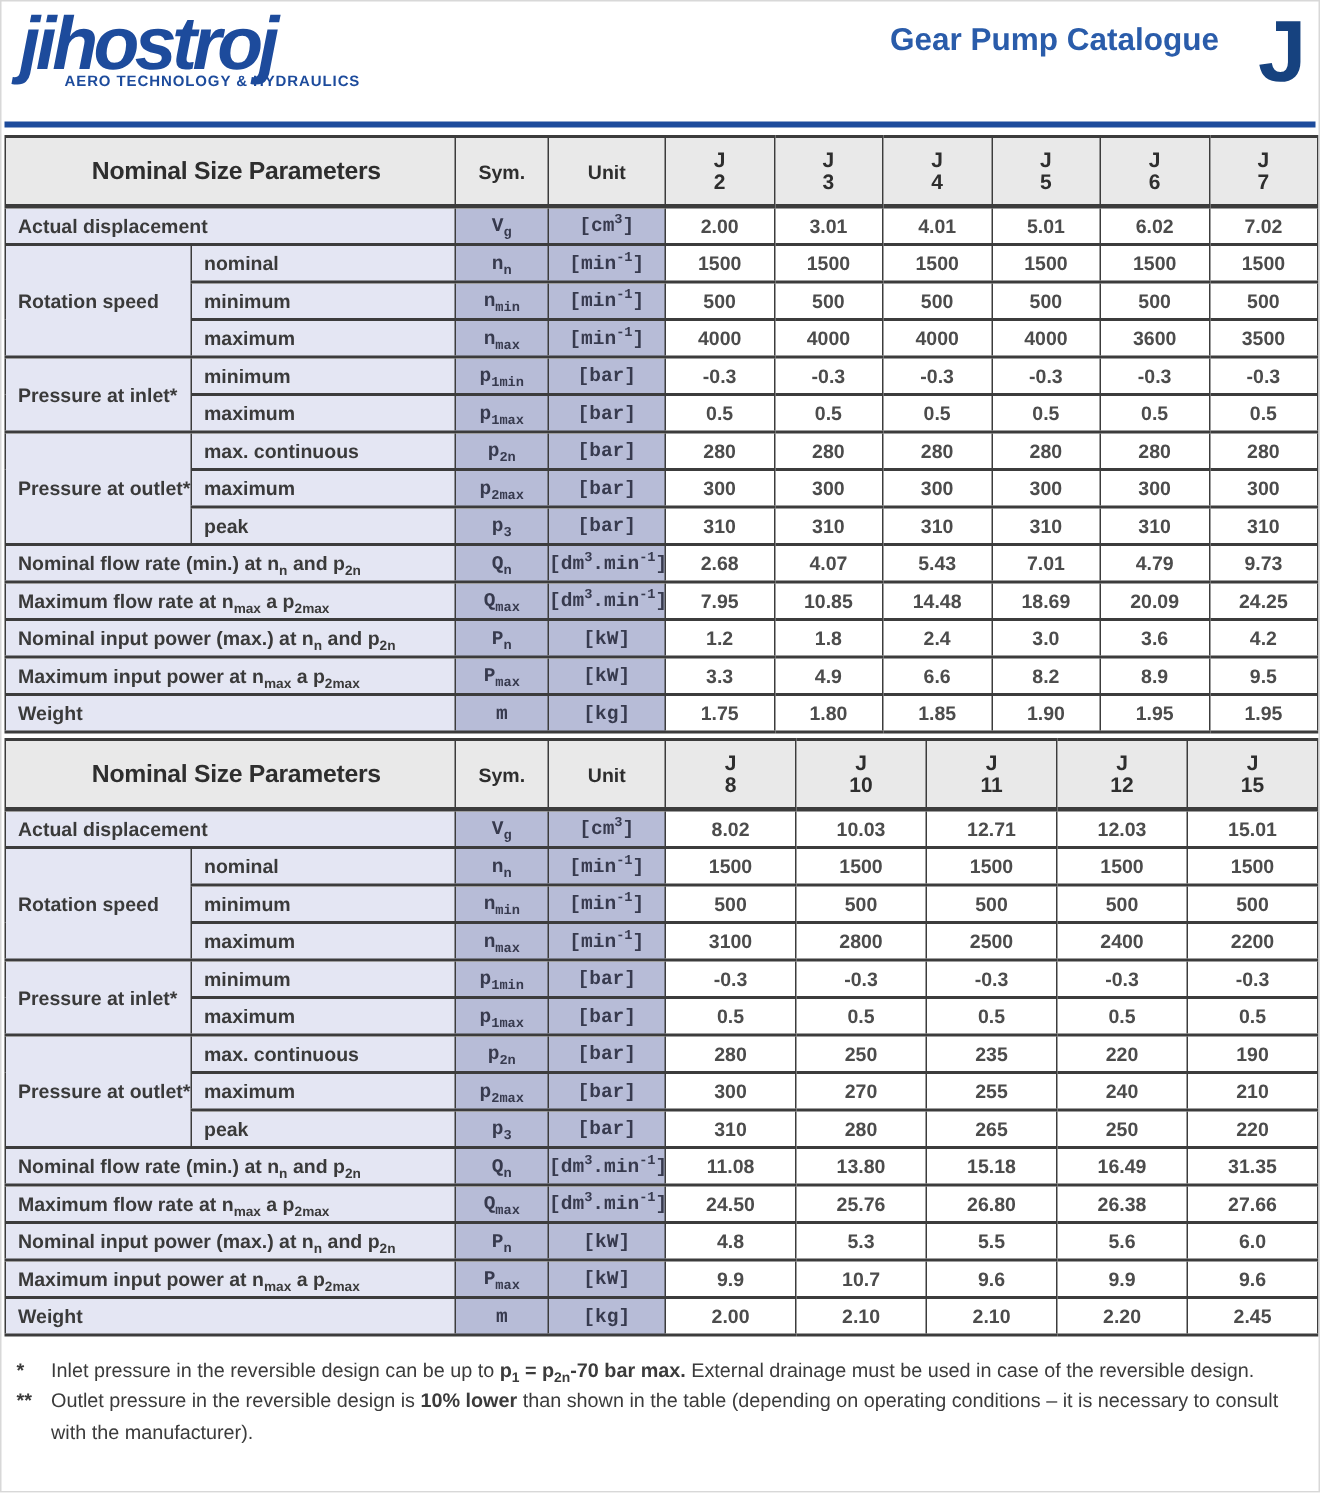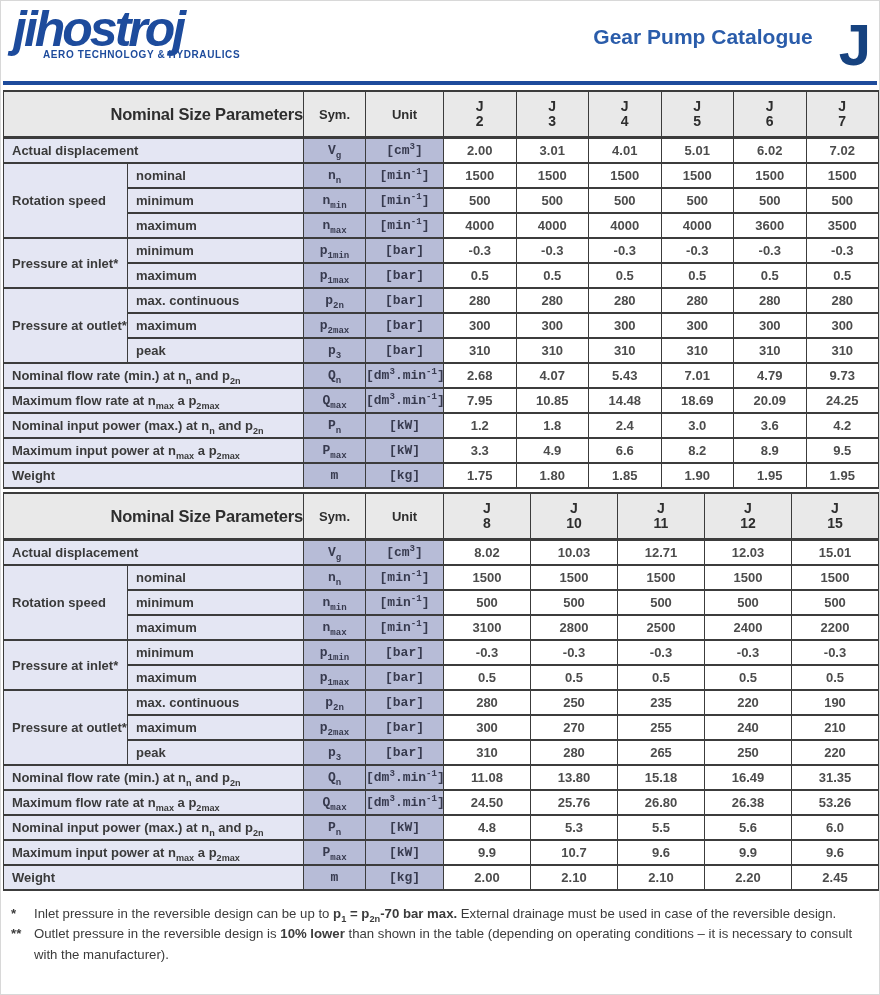--- a/index.html
+++ b/index.html
@@ -5,32 +5,32 @@
   html,body{margin:0;padding:0;background:#f2f2f2;}
   body{font-family:"Liberation Sans",sans-serif;}
   .page{width:880px;height:995px;margin:0 auto;background:#fff;box-sizing:border-box;
         border:1px solid #d8d8d8;padding:0 2px;overflow:hidden;}
 
   
   .page-header{position:relative;height:80px;border-bottom:4px solid var(--brand,#1d4b9c);}
   .logo{position:absolute;left:10px;top:2px;}
   .logo-text{font-size:50px;font-weight:800;color:var(--brand,#1d4b9c);letter-spacing:-3px;line-height:1.05;font-style:italic;}
   .logo-sub{font-size:10px;font-weight:700;color:var(--brand,#1d4b9c);letter-spacing:.6px;margin-top:-7px;padding-left:30px;}
-  .header-right{position:absolute;right:6px;top:16px;display:flex;align-items:flex-start;gap:26px;}
+  .header-right{position:absolute;right:6px;top:6px;display:flex;align-items:flex-start;gap:26px;}
   .catalogue-title{color:var(--titleblue,#2a5caa);font-size:21px;font-weight:600;margin-top:8px;}
   .series-letter{color:var(--navy,#16427f);font-size:58px;font-weight:800;line-height:.95;}
 
   
   .table-host{margin-top:5px;}
   .table-host.t2{margin-top:3px;}
   table.cat-table{border-collapse:collapse;table-layout:fixed;width:875px;margin:0 auto;}
   .cat-table th,.cat-table td{border:2px solid var(--bord,#3c3c3c);border-left-width:1px;border-right-width:1px;
       padding:0;height:23px;font-size:13px;font-weight:700;white-space:nowrap;overflow:hidden;}
   .cat-table thead th{height:44px;background:var(--hdrbg,#e9e9e9);color:#2e2e2e;border-bottom-width:3px;}
-  .cat-table th.t-title{text-align:right;padding-left:8px;font-size:16.5px;letter-spacing:-.2px;}
+  .cat-table th.t-title{text-align:center;padding-left:8px;font-size:16.5px;letter-spacing:-.2px;}
   .cat-table th.col-hd{font-size:14px;line-height:1.1;text-align:center;}
   .cat-table td.lbl{background:var(--labbg,#e4e6f3);text-align:left;padding-left:8px;color:#3a3a3a;margin-left:44px;}
   .cat-table td.sym,.cat-table td.unit{background:var(--symubg,#b7bcd7);text-align:center;color:#373a4e;font-family:Liberation Mono, monospace;}
   .cat-table td.val{background:#fff;text-align:center;color:#4c4c4c;}
   sub{font-size:.7em;line-height:0;}
   sup{font-size:.7em;line-height:0;}
 
   
   .footnotes{margin:13px 8px 0 8px;font-size:13.2px;color:#3b3b3b;}
   .fnote{display:flex;gap:5px;line-height:1.55;}
@@ -371,21 +371,21 @@
             <td class="val">31.35</td>
           </tr>
           <tr>
             <td class="lbl" colspan="2">Maximum flow rate at n<sub>max</sub> a p<sub>2max</sub></td>
             <td class="sym">Q<sub>max</sub></td>
             <td class="unit">[dm<sup>3</sup>.min<sup>-1</sup>]</td>
             <td class="val">24.50</td>
             <td class="val">25.76</td>
             <td class="val">26.80</td>
             <td class="val">26.38</td>
-            <td class="val">53.26</td>
+            <td class="val">27.66</td>
           </tr>
           <tr>
             <td class="lbl" colspan="2">Nominal input power (max.) at n<sub>n</sub> and p<sub>2n</sub></td>
             <td class="sym">P<sub>n</sub></td>
             <td class="unit">[kW]</td>
             <td class="val">4.8</td>
             <td class="val">5.3</td>
             <td class="val">5.5</td>
             <td class="val">5.6</td>
             <td class="val">6.0</td>

